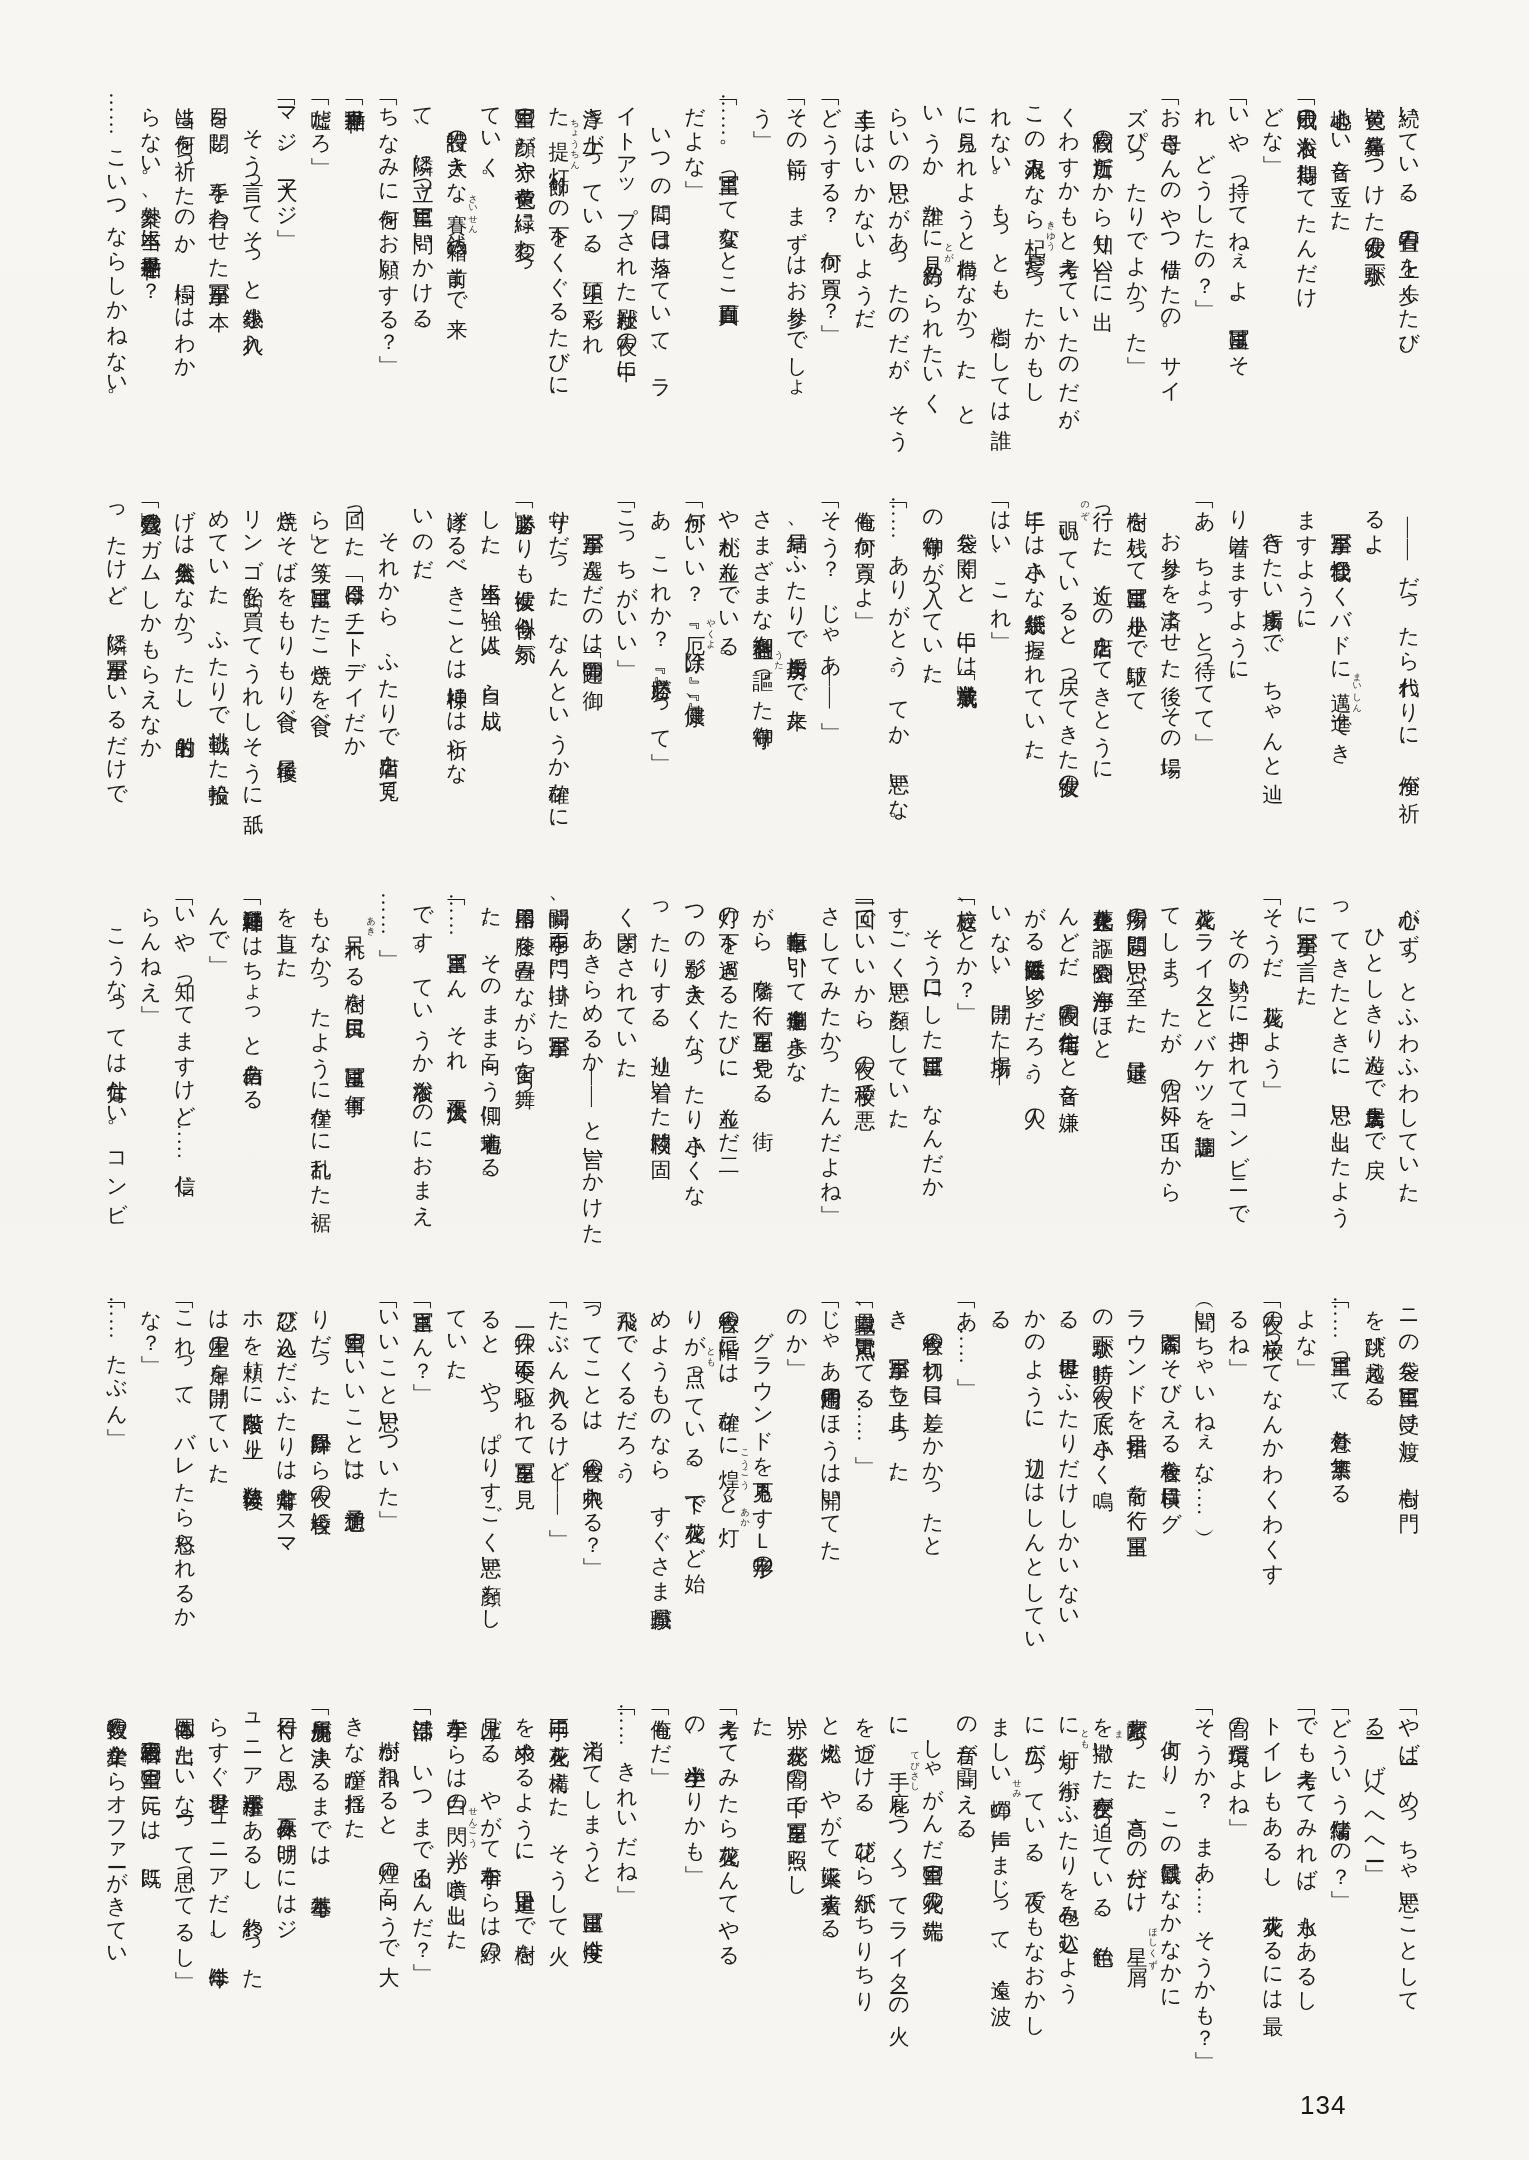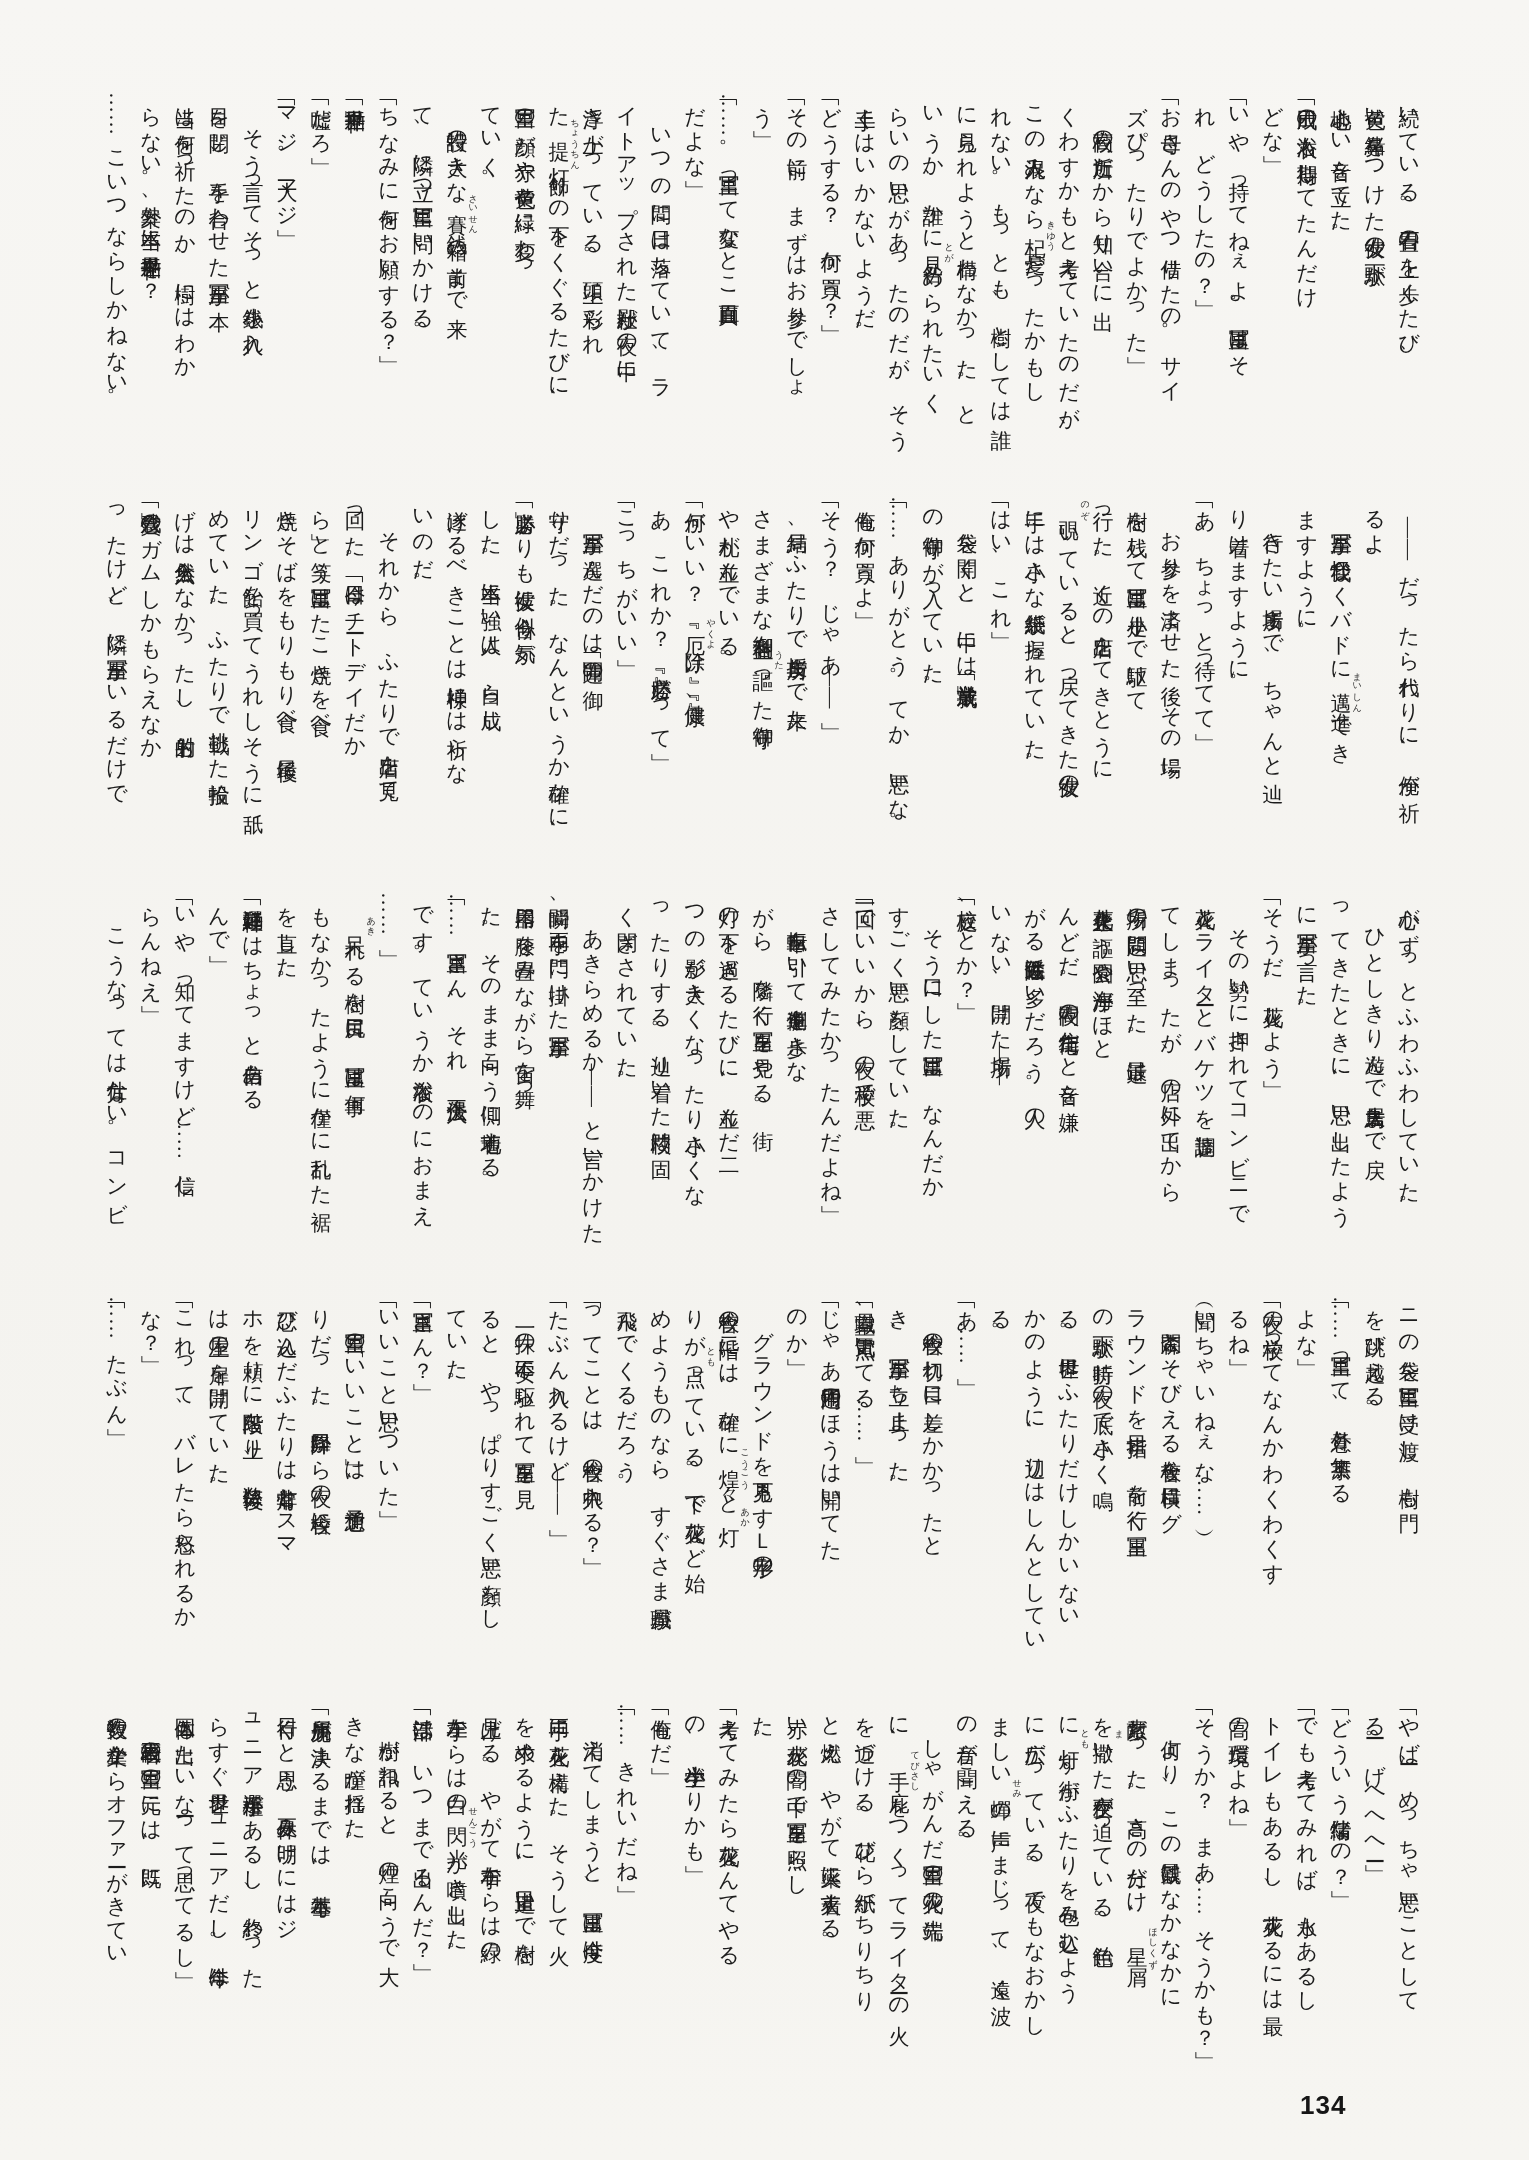--- a/index.html
+++ b/index.html
@@ -38,21 +38,21 @@
     font-size: 9px;
     letter-spacing: 0;
     color: #2a2a2a;
   }
   .pagenum {
     position: absolute;
     left: 1300px;
     top: 2090px;
     font-family: "Liberation Sans", "DejaVu Sans", sans-serif;
     font-size: 26px;
-    font-weight: bold;
+    font-weight: normal;
     letter-spacing: 1px;
     color: #161616;
   }
 </style>
 </head>
 <body>
 
 <div class="page">
 
   <div class="band" style="top:92px">

